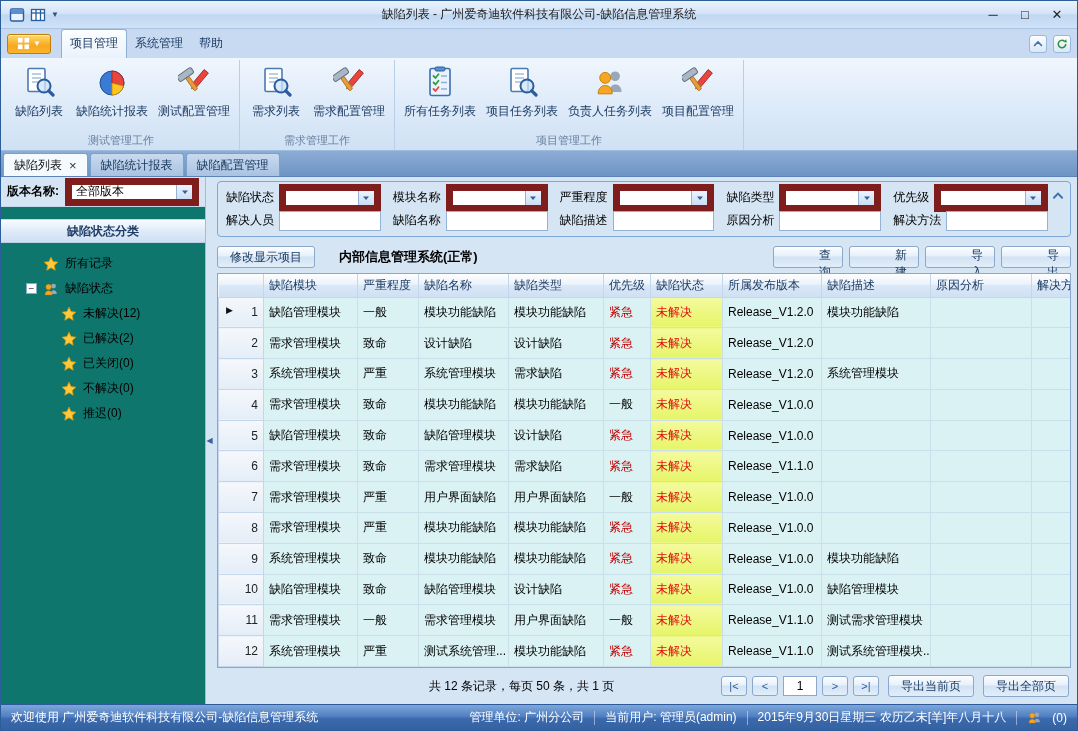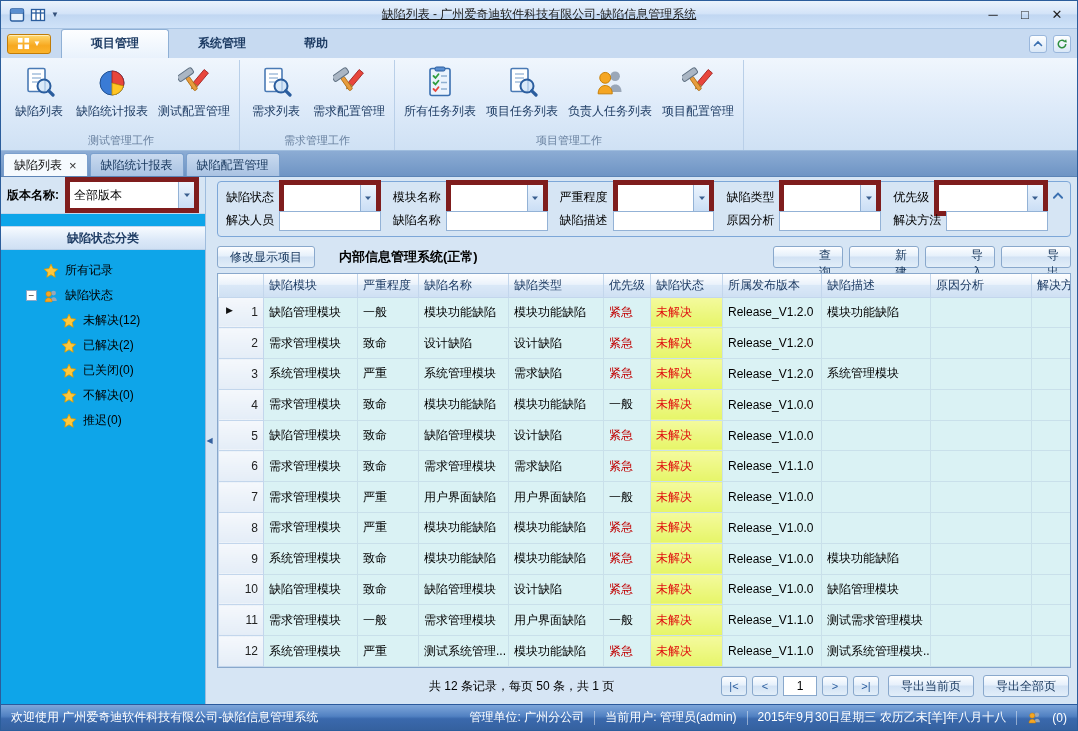--- a/index.html
+++ b/index.html
@@ -9,34 +9,34 @@
   .window { width: 1078px; height: 731px; border: 1px solid #2b5d9b; background: #d6e5f4;
             display: flex; flex-direction: column; overflow: hidden; }
 
   
   .titlebar { flex: 0 0 28px; display: flex; align-items: center; position: relative;
               background: linear-gradient(#eaf3fc, #d4e4f8 46%, #c1d7f2 52%, #cfe2f8);
               border-bottom: 1px solid #aac5e4; }
   .qat { display: flex; align-items: center; gap: 5px; padding-left: 8px; z-index: 2; }
   .qat svg { width: 16px; height: 16px; display: block; }
   .qat-caret { font-size: 8px; color: #33507a; }
-  .title { position: absolute; left: 0; right: 0; text-align: center; color: #1b1b1b; text-decoration: underline; }
+  .title { position: absolute; left: 0; right: 0; text-align: center; color: #1b1b1b; }
   .winbtns { margin-left: auto; display: flex; z-index: 2; padding-right: 4px; }
   .winbtn { width: 32px; height: 24px; display: flex; align-items: center; justify-content: center;
             color: #222; font-size: 13px; cursor: default; }
 
   
   .ribbon-strip { flex: 0 0 27px; background: #c7daf1; display: flex; align-items: flex-end; padding: 0 6px; }
   .app-button { align-self: center; display: flex; align-items: center; justify-content: center; gap: 3px;
                 width: 44px; height: 20px; margin-right: 10px; border-radius: 3px;
                 background: linear-gradient(#ffd96e, #f7a81f 60%, #fbb42c);
                 border: 1px solid #c07c08; box-shadow: inset 0 1px 0 rgba(255,255,255,.55); }
   .app-button svg { width: 13px; height: 13px; }
   .app-caret { color: #fff; font-size: 8px; }
-  .ribbon-tab { padding: 5px 29px 6px; color: #1e3c64; font-weight: bold; }
+  .ribbon-tab { padding: 5px 8px 6px; color: #1e3c64; }
   .ribbon-tab.active { background: linear-gradient(#fdfeff, #e9f2fc);
                        border: 1px solid #8fb0d5; border-bottom: none; border-radius: 3px 3px 0 0; }
   .strip-right { margin-left: auto; align-self: center; display: flex; gap: 6px; align-items: center; }
   .mini-btn { width: 18px; height: 18px; display: flex; align-items: center; justify-content: center;
               border: 1px solid #9ab7dc; border-radius: 3px;
               background: linear-gradient(#fdfeff, #d9e7f7); }
   .mini-btn svg { width: 12px; height: 12px; }
 
   
   .ribbon-body { flex: 0 0 93px; display: flex; padding: 2px 2px 0;
@@ -56,21 +56,21 @@
               border-bottom: 1px solid #5c84b6; }
   .doc-tab { display: flex; align-items: center; gap: 7px; height: 23px; padding: 0 10px;
              border-radius: 3px 3px 0 0; border: 1px solid #7ba0cd; border-bottom: none;
              background: linear-gradient(#c9daef, #a9c2e2); color: #16365c; }
   .doc-tab.active { background: #f5fafe; color: #111; }
   .doc-tab-close { color: #333; font-size: 13px; line-height: 1; }
 
   
   .main { flex: 1; display: flex; min-height: 0; }
 
-  .sidebar { flex: 0 0 205px; background: #0ea5e9; border-right: 1px solid #9ebcdd;
+  .sidebar { flex: 0 0 205px; background: #0f766e; border-right: 1px solid #9ebcdd;
              display: flex; flex-direction: column; }
   .version-row { flex: 0 0 30px; background: #d6e5f4; border-bottom: 1px solid #c2d6ec;
                  display: flex; align-items: center; gap: 6px; padding: 0 6px; }
   .version-label { font-weight: bold; color: #000; white-space: nowrap; }
   .panel-spacer { flex: 0 0 12px; }
   .panel-header { flex: 0 0 24px; display: flex; align-items: center; justify-content: center;
                   font-weight: bold; color: #1e3c64;
                   background: linear-gradient(#f7fbff, #dbe8f8 60%, #cfe0f3);
                   border-top: 1px solid #c2d6ec; border-bottom: 1px solid #b9cfe8; }
   .tree { flex: 1; padding-top: 8px; overflow: hidden; }
@@ -88,21 +88,21 @@
 
   .content { flex: 1; min-width: 0; display: flex; flex-direction: column; padding: 4px 6px 0 4px; }
 
   
   .filter-box { flex: 0 0 56px; margin-bottom: 4px; border: 1px solid #7da7d8; border-radius: 4px;
                 position: relative; padding: 5px 22px 5px 8px;
                 display: flex; flex-direction: column; justify-content: space-between; }
   .filter-row { display: flex; align-items: center; height: 21px; gap: 12px; }
   .filter-field { display: flex; align-items: center; flex: 1; gap: 5px; min-width: 0; }
   .filter-label { white-space: nowrap; color: #000; }
-  .combo { flex: 1; height: 36px; min-width: 0; background: #fff; border: 5px solid #7f1d1d;
+  .combo { flex: 1; height: 28px; min-width: 0; background: #fff; border: 7px solid #7f1d1d;
            display: flex; align-items: center; }
   .combo-value { flex: 1; padding: 0 4px; overflow: hidden; white-space: nowrap; }
   .combo-btn { width: 16px; height: 100%; flex: 0 0 16px; display: flex; align-items: center; justify-content: center;
                background: linear-gradient(#ecf4fd, #cadef5); border-left: 1px solid #93b2d6; }
   .combo-btn svg, .dd-arrow { width: 8px; height: 8px; }
   .text-input { flex: 1; height: 20px; min-width: 0; border: 1px solid #93b2d6; padding: 0 4px; font: inherit; }
   .filter-collapse { position: absolute; right: 5px; top: 7px; width: 14px; height: 14px; }
   .filter-collapse svg { width: 14px; height: 14px; }
 
   

